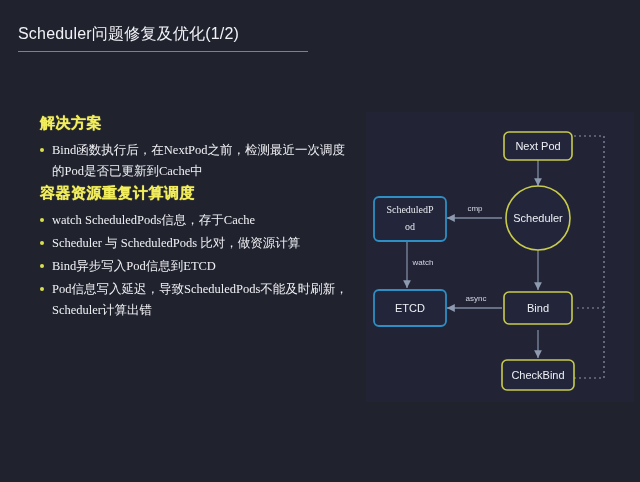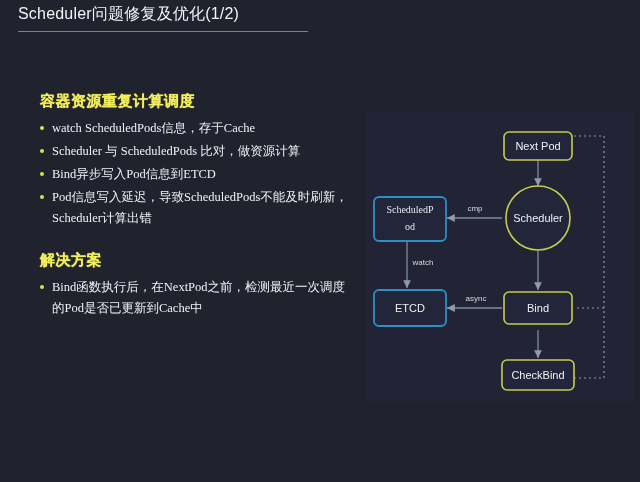--- a/index.html
+++ b/index.html
@@ -13,21 +13,21 @@
     height: 482px;
     background: #20222e;
     overflow: hidden;
     font-family: "Liberation Sans", sans-serif;
   }
 
   
   #title-wrap {
     position: absolute;
     left: 18px;
-    top: 4px;
+    top: 24px;
     width: 290px;
   }
   #slide-title {
     font-size: 16px;
     color: #f2f3f7;
     letter-spacing: 0.2px;
     white-space: nowrap;
     padding-bottom: 6px;
     font-family: "Liberation Sans", sans-serif;
   }
@@ -111,48 +111,48 @@
 
 <div id="slide">
 
   <div id="title-wrap">
     <div id="slide-title">Scheduler问题修复及优化(1/2)</div>
     <div id="title-rule"></div>
   </div>
 
   <div id="text-col">
 
+    <div id="solution-block">
+      <div class="section-heading">解决方案</div>
+      <ul class="bullet-list">
+        <li class="bullet-item">
+          <span class="dot"></span>
+          <span>Bind函数执行后，在NextPod之前，检测最近一次调度的Pod是否已更新到Cache中</span>
+        </li>
+      </ul>
+    </div>
+
     <div>
       <div class="section-heading">容器资源重复计算调度</div>
       <ul class="bullet-list">
         <li class="bullet-item">
           <span class="dot"></span>
           <span>watch ScheduledPods信息，存于Cache</span>
         </li>
         <li class="bullet-item">
           <span class="dot"></span>
           <span>Scheduler 与 ScheduledPods 比对，做资源计算</span>
         </li>
         <li class="bullet-item">
           <span class="dot"></span>
           <span>Bind异步写入Pod信息到ETCD</span>
         </li>
         <li class="bullet-item">
           <span class="dot"></span>
           <span>Pod信息写入延迟，导致ScheduledPods不能及时刷新，Scheduler计算出错</span>
-        </li>
-      </ul>
-    </div>
-
-    <div id="solution-block">
-      <div class="section-heading">解决方案</div>
-      <ul class="bullet-list">
-        <li class="bullet-item">
-          <span class="dot"></span>
-          <span>Bind函数执行后，在NextPod之前，检测最近一次调度的Pod是否已更新到Cache中</span>
         </li>
       </ul>
     </div>
 
   </div>
 
   <div id="diagram">
     <svg width="268" height="290" viewBox="0 0 268 290" xmlns="http://www.w3.org/2000/svg">
       <defs>
         <marker id="arrow-gray" markerWidth="7" markerHeight="7" refX="6" refY="3" orient="auto" markerUnits="strokeWidth">

